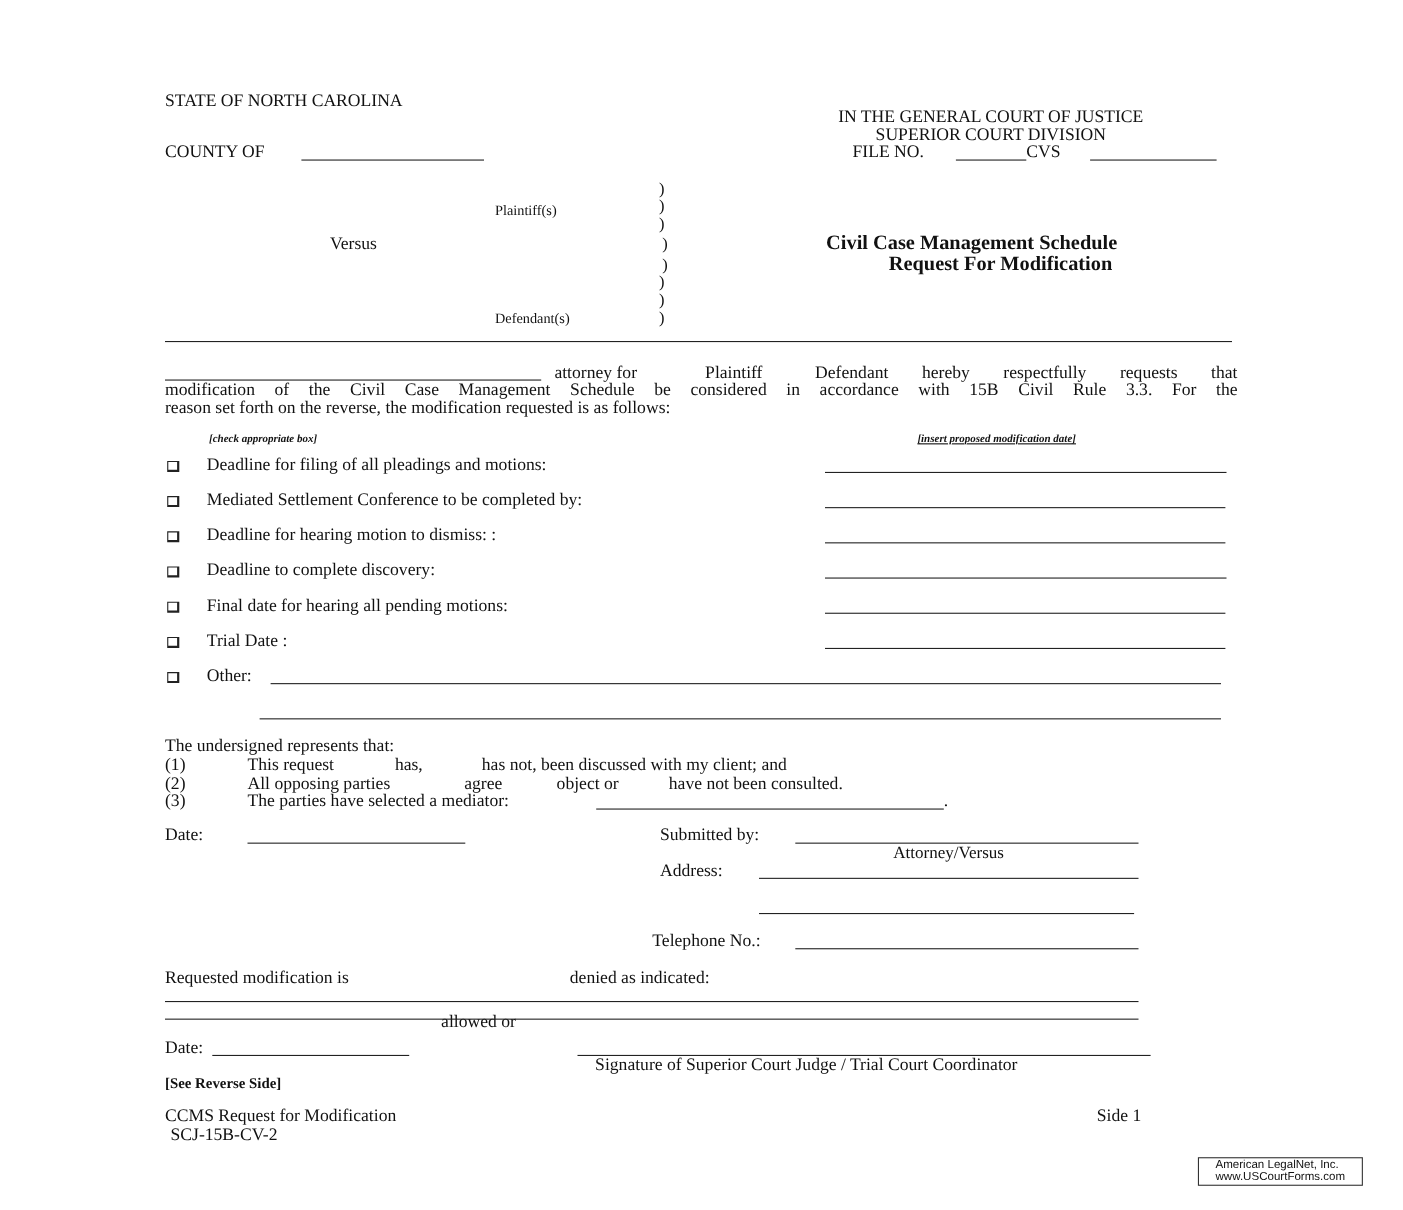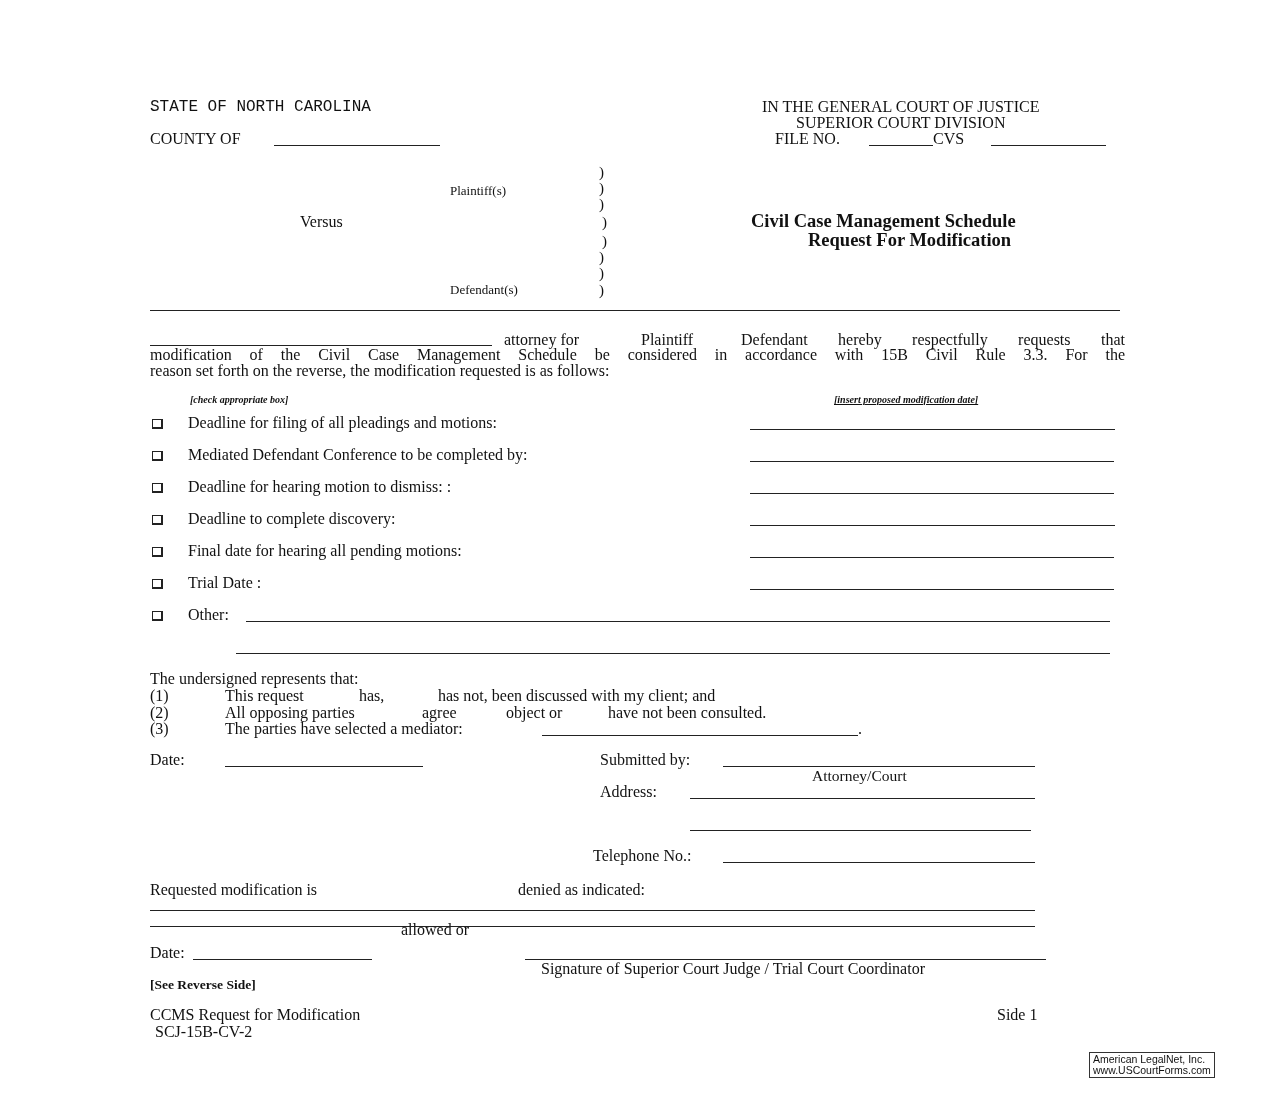--- a/index.html
+++ b/index.html
@@ -8,26 +8,26 @@
   .abs { position: absolute; white-space: nowrap; }
   .t16 { font-size: 16px; line-height: 16px; }
   .t15 { font-size: 15.5px; line-height: 16px; }
   .t13 { font-size: 13px; line-height: 14px; }
   .title { font-size: 18.5px; font-weight: bold; line-height: 19px; }
   .tiny-it { font-size: 10px; font-style: italic; font-weight: bold; }
   .line { position: absolute; border-bottom: 1.2px solid #222; height: 0; }
   .paren { position: absolute; font-size: 15px; line-height: 15px; }
   .cb { position: absolute; width: 8px; height: 7px; border: 1.2px solid #222; border-bottom-width: 2px; border-right-width: 2px; }
   .stamp { position: absolute; border: 1px solid #333; font-family: "Liberation Sans", "DejaVu Sans", sans-serif;
-           font-size: 10.5px; line-height: 11px; padding: 1px 3px; background: #fff; white-space: nowrap; }
+           font-size: 10.5px; line-height: 11px; padding: 1px 15px; background: #fff; white-space: nowrap; }
 </style>
 </head>
 <body>
 
-<div class="abs t16" style="left:150px;top:99px;font-family:Liberation Mono, monospace;">STATE OF NORTH CAROLINA</div>
+<div class="abs t16" style="left:150px;top:84px;">STATE OF NORTH CAROLINA</div>
 <div class="abs t16" style="left:150px;top:131px;">COUNTY OF</div>
 <div class="line" style="left:274px;top:145px;width:166px;"></div>
 
 <div class="abs t16" style="left:762px;top:99px;">IN THE GENERAL COURT OF JUSTICE</div>
 <div class="abs t16" style="left:796px;top:115px;">SUPERIOR COURT DIVISION</div>
 <div class="abs t16" style="left:775px;top:131px;">FILE NO.</div>
 <div class="line" style="left:869px;top:145px;width:64px;"></div>
 <div class="abs t16" style="left:933px;top:131px;">CVS</div>
 <div class="line" style="left:991px;top:145px;width:115px;"></div>
 
@@ -57,21 +57,21 @@
 <div class="abs t16" style="left:150px;top:363px;">reason set forth on the reverse, the modification requested is as follows:</div>
 
 <div class="abs tiny-it" style="left:150px;top:394px;margin-left:40px;">[check appropriate box]</div>
 <div class="abs tiny-it" style="left:834px;top:394px;text-decoration:underline;">[insert proposed modification date]</div>
 
 <div class="cb" style="left:152px;top:419px;"></div>
 <div class="abs t16" style="left:188px;top:415px;">Deadline for filing of all pleadings and motions:</div>
 <div class="line" style="left:750px;top:429px;width:365px;"></div>
 
 <div class="cb" style="left:152px;top:451px;"></div>
-<div class="abs t16" style="left:188px;top:447px;">Mediated Defendant Conference to be completed by:</div>
+<div class="abs t16" style="left:188px;top:447px;">Mediated Settlement Conference to be completed by:</div>
 <div class="line" style="left:750px;top:461px;width:364px;"></div>
 
 <div class="cb" style="left:152px;top:483px;"></div>
 <div class="abs t16" style="left:188px;top:479px;">Deadline for hearing motion to dismiss: :</div>
 <div class="line" style="left:750px;top:493px;width:364px;"></div>
 
 <div class="cb" style="left:152px;top:515px;"></div>
 <div class="abs t16" style="left:188px;top:511px;">Deadline to complete discovery:</div>
 <div class="line" style="left:750px;top:525px;width:365px;"></div>
 
@@ -104,21 +104,21 @@
 <div class="abs t16" style="left:150px;top:721px;">(3)</div>
 <div class="abs t16" style="left:225px;top:721px;">The parties have selected a mediator:</div>
 <div class="line" style="left:542px;top:735px;width:316px;"></div>
 <div class="abs t16" style="left:858px;top:721px;">.</div>
 
 <div class="abs t16" style="left:150px;top:752px;">Date:</div>
 <div class="line" style="left:225px;top:766px;width:198px;"></div>
 
 <div class="abs t16" style="left:600px;top:752px;">Submitted by:</div>
 <div class="line" style="left:723px;top:766px;width:312px;"></div>
-<div class="abs t15" style="left:812px;top:768px;">Attorney/Court</div>
+<div class="abs t15" style="left:812px;top:768px;">Attorney/Versus</div>
 
 <div class="abs t16" style="left:600px;top:784px;">Address:</div>
 <div class="line" style="left:690px;top:798px;width:345px;"></div>
 <div class="line" style="left:690px;top:830px;width:341px;"></div>
 
 <div class="abs t16" style="left:593px;top:848px;">Telephone No.:</div>
 <div class="line" style="left:723px;top:862px;width:312px;"></div>
 
 <div class="abs t16" style="left:150px;top:882px;">Requested modification is</div>
 <div class="abs t16" style="left:401px;top:882px;margin-top:40px;">allowed or</div>

